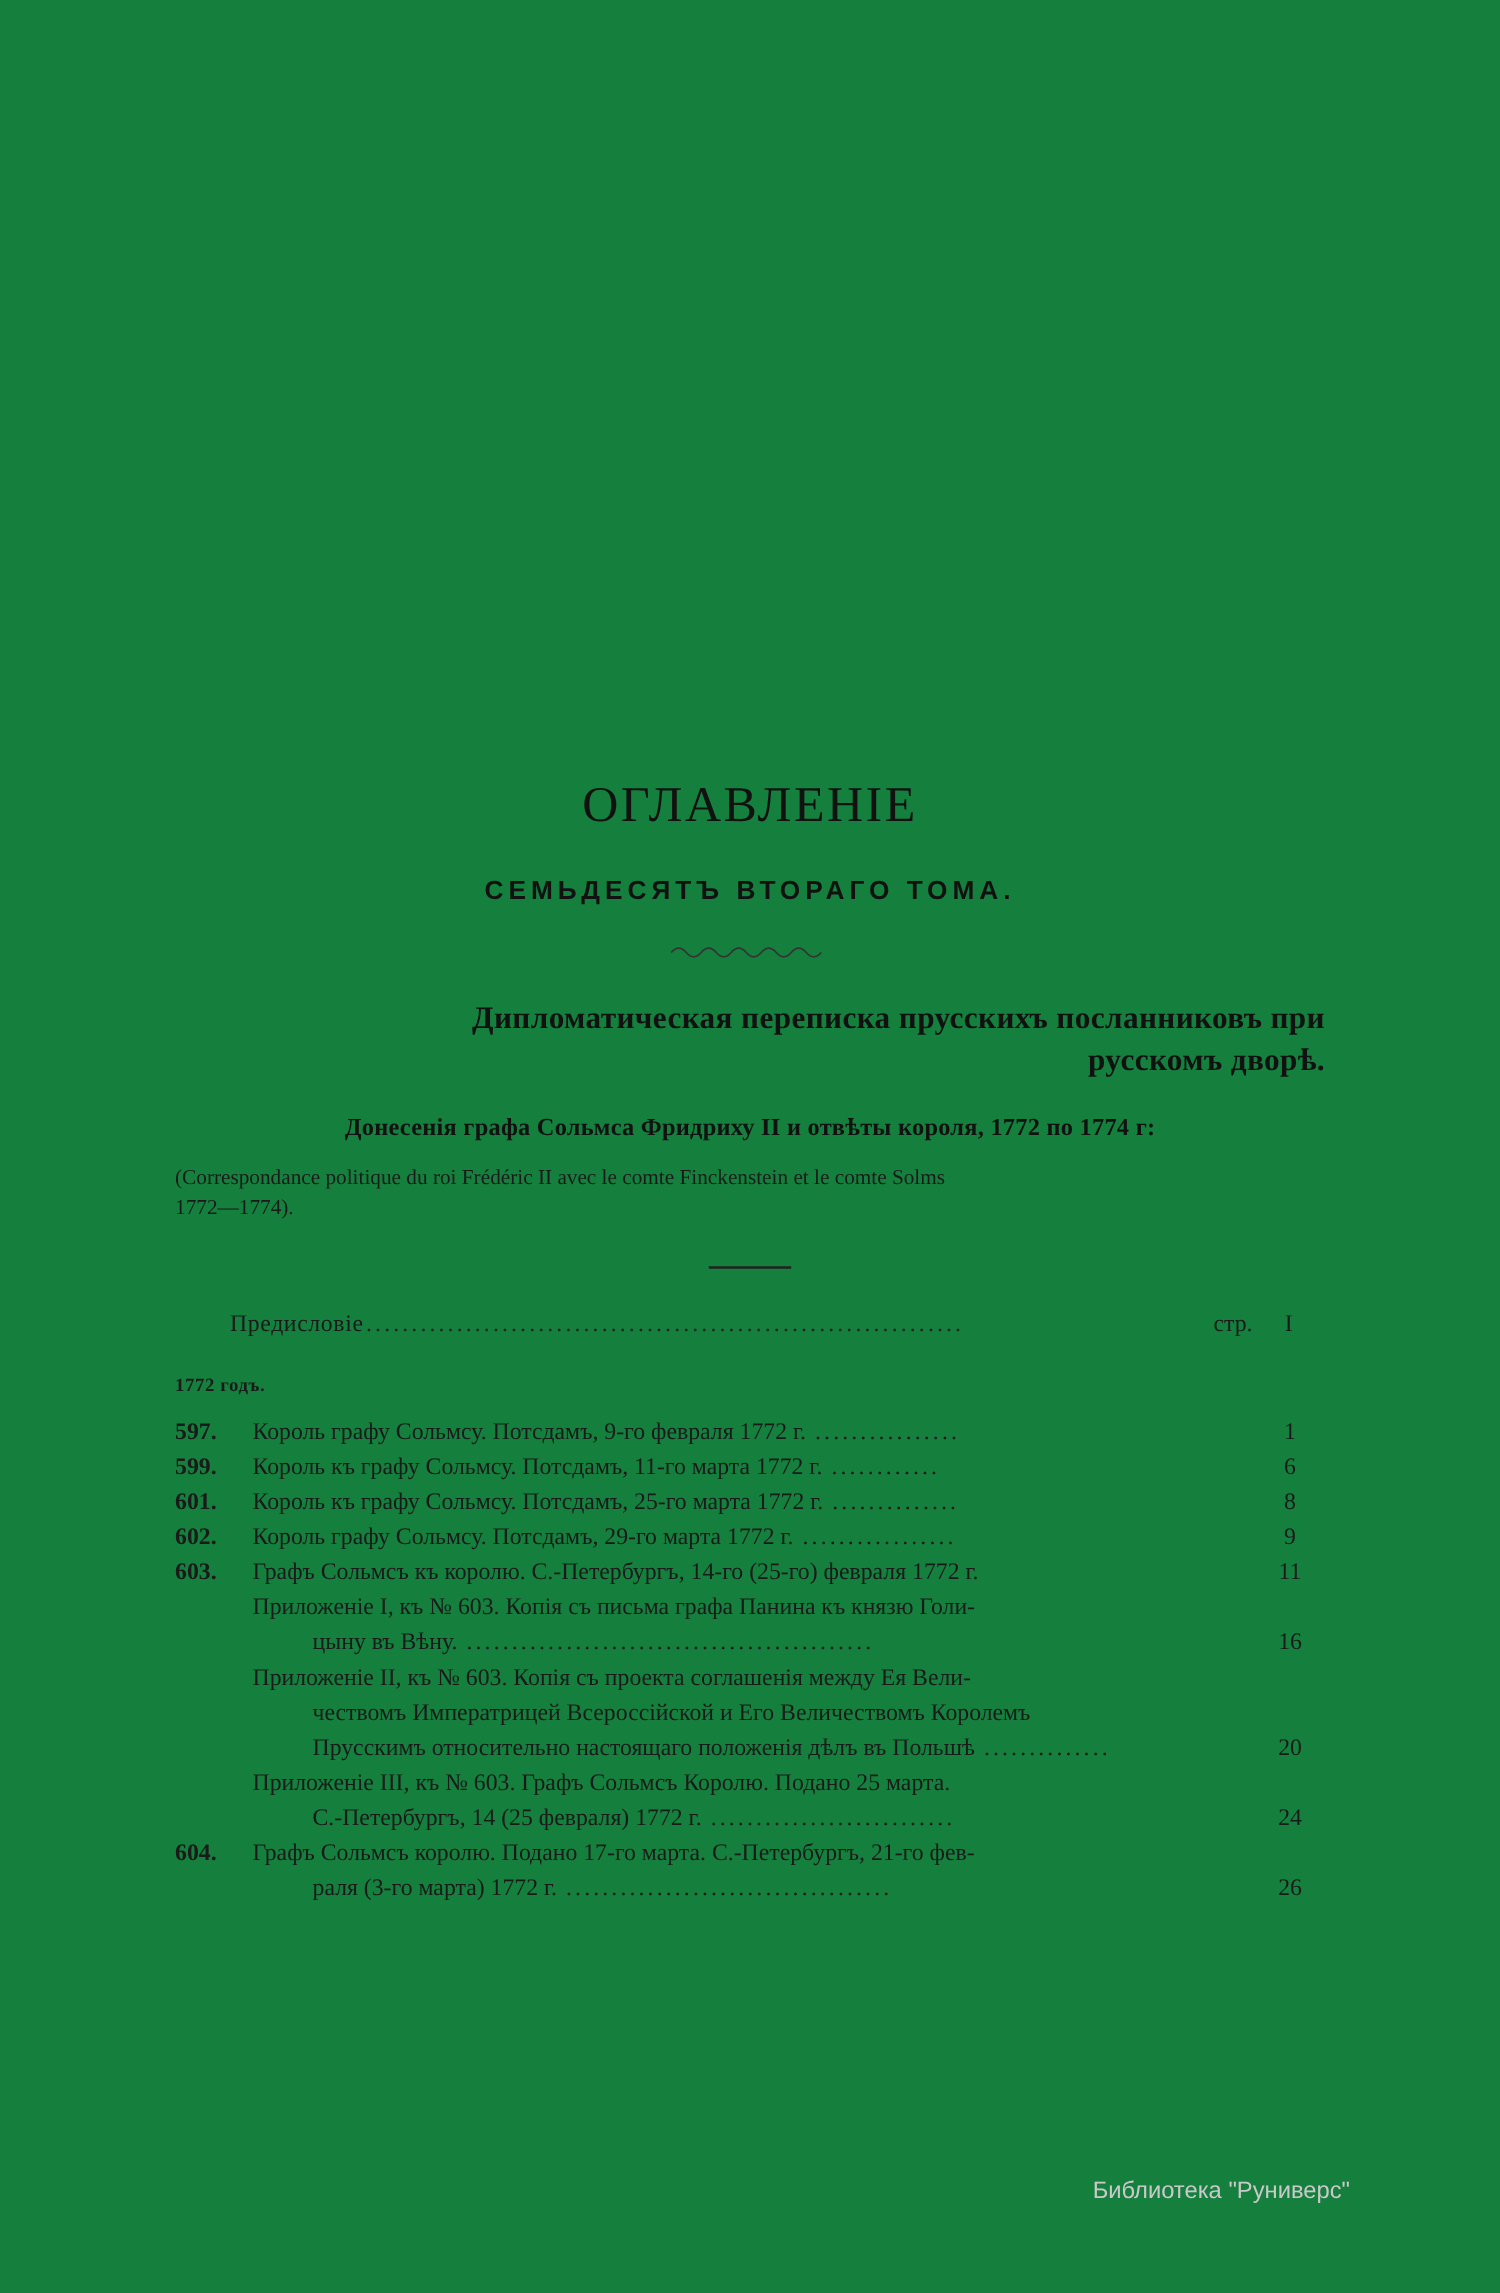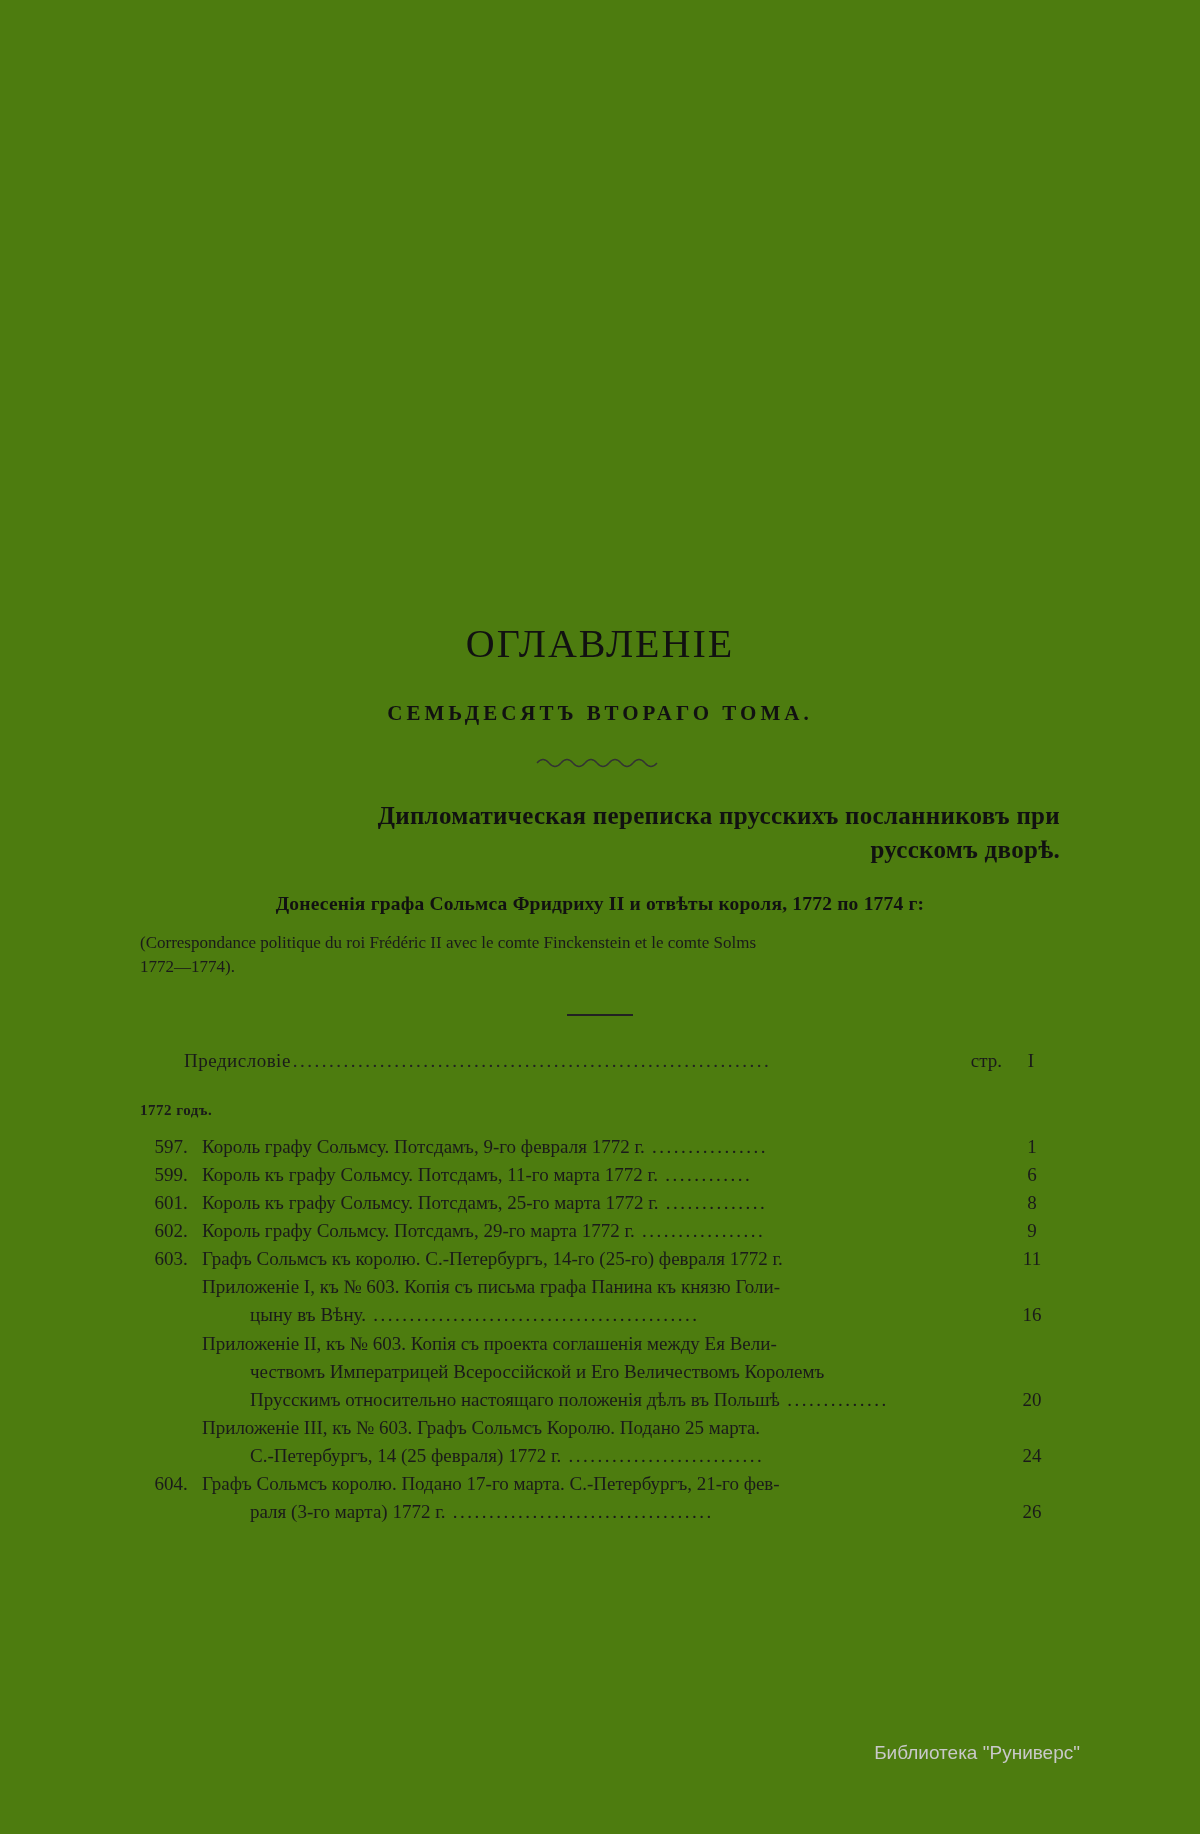--- a/index.html
+++ b/index.html
@@ -13,40 +13,40 @@
     position: relative;
     font-family: "Liberation Serif", serif;
     color: #1a1a1a;
     overflow: hidden;
   }
   .page {
     position: absolute;
     left: 0; top: 0;
     width: 1200px;
     height: 1834px;
-    background: #4d7c0f;
+    background: #15803d;
   }
   .content {
     position: absolute;
     left: 140px;
     top: 620px;
     width: 920px;
   }
   .title {
     text-align: center;
     font-family: "Liberation Serif", serif;
     font-size: 40px;
     letter-spacing: 2px;
     color: #111;
     margin: 0 0 34px 0;
     font-weight: normal;
   }
   .subtitle {
     text-align: center;
-    font-family: Liberation Serif, serif;
+    font-family: Liberation Sans, sans-serif;
     font-size: 21px;
     letter-spacing: 4px;
     font-weight: bold;
     color: #111;
     margin: 0 0 29px 0;
   }
   .squiggle {
     text-align: center;
     margin: 16px 0 30px 0;
     height: 14px;
@@ -118,23 +118,24 @@
     border-collapse: collapse;
     font-size: 19px;
   }
   table.toc td {
     vertical-align: baseline;
     padding: 0;
     line-height: 1.48;
   }
   td.num {
     width: 62px;
-    text-align: center;
+    text-align: left;
     padding-right: 10px;
     white-space: nowrap;
+    font-weight: bold;
   }
   td.txt {
     padding-right: 8px;
   }
   td.pg {
     width: 56px;
     text-align: center;
     white-space: nowrap;
   }
   .leader {

